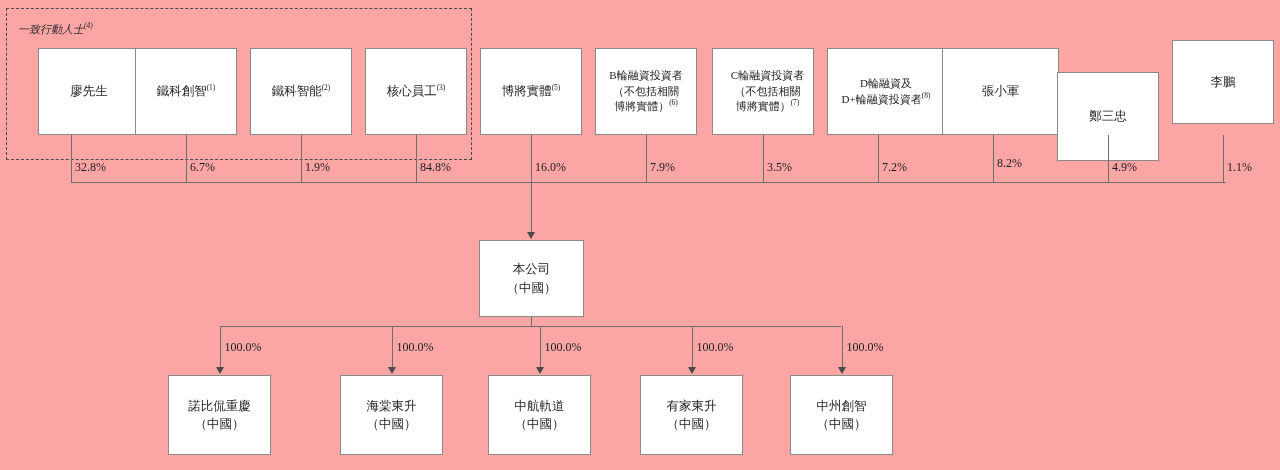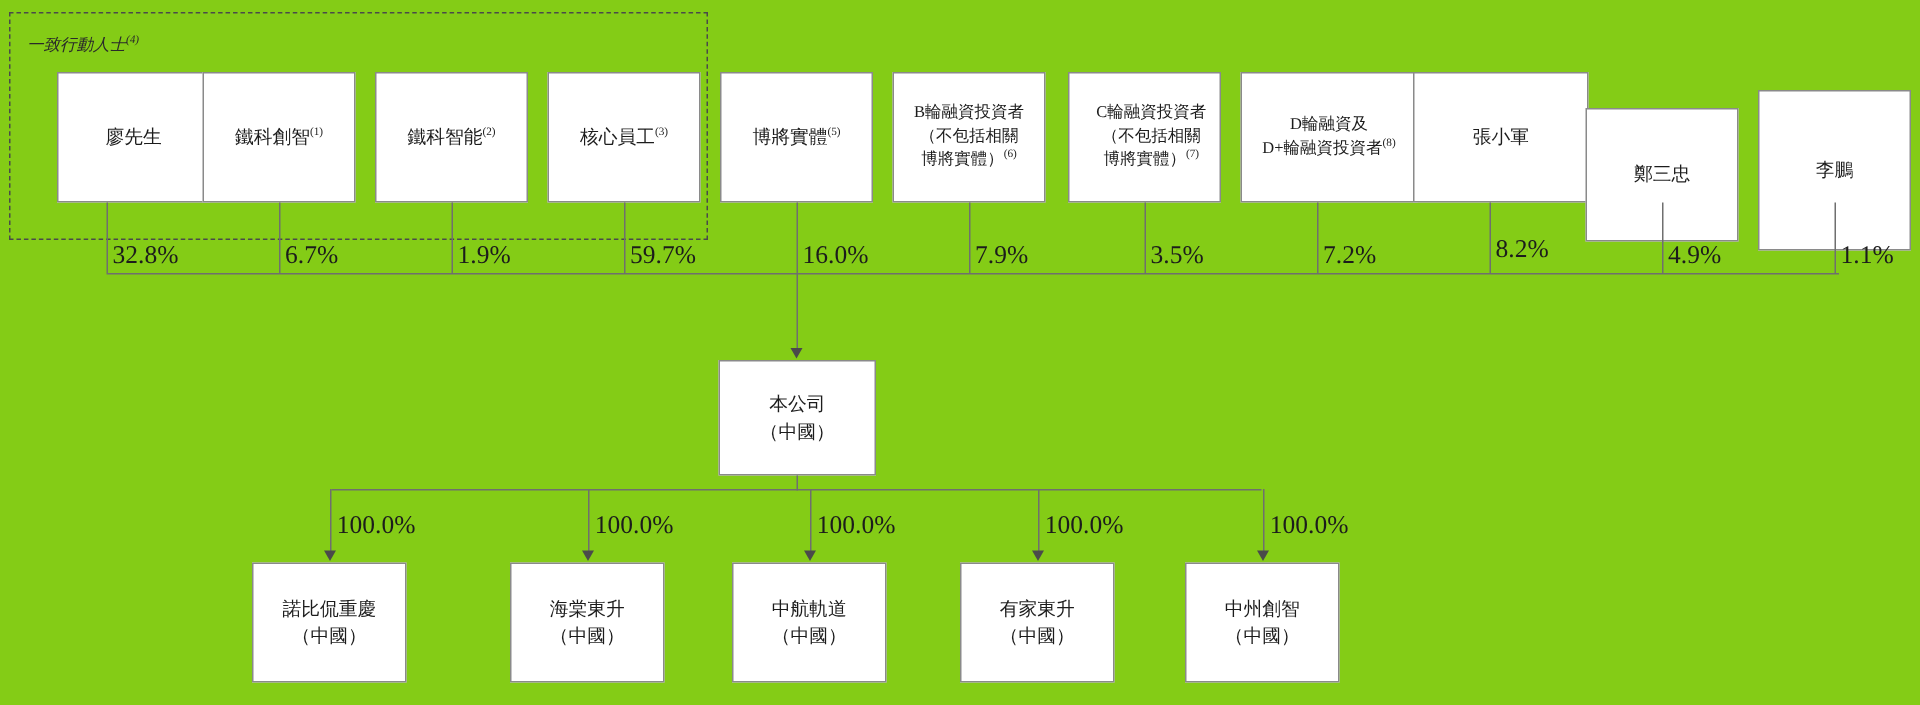--- a/index.html
+++ b/index.html
@@ -9,21 +9,21 @@
     background: #ffffff;
   }
   body {
     font-family: "Liberation Serif", "DejaVu Serif", serif;
     color: #1a1a1a;
   }
   #chart-root {
     position: relative;
     width: 1280px;
     height: 470px;
-    background: #84cc16;
+    background: #fca5a5;
     overflow: hidden;
   }
 
   
   .node-box {
     position: absolute;
     box-sizing: border-box;
     border: 1px solid #8a8a8a;
     background: #ffffff;
     display: flex;
@@ -81,21 +81,21 @@
     width: 0;
     height: 0;
     border-left: 4px solid transparent;
     border-right: 4px solid transparent;
     border-top: 7px solid #4a4a4a;
   }
 
   
   .pct-label {
     position: absolute;
-    font-size: 17px;
+    font-size: 12px;
     color: #1c1c1c;
     white-space: nowrap;
     font-family: Liberation Serif, serif;
   }
 </style>
 </head>
 <body>
 
 <div id="chart-root">
 
@@ -117,21 +117,21 @@
       <div class="pct-label" style="left: 190px; top: 160px;">6.7%</div>
       <div class="node-box" style="left: 250px; top: 48px; width: 102px; height: 87px;">
         <span class="node-label"><span>鐵科智能</span><sup>(2)</sup></span>
       </div>
       <div class="v-line" style="left: 301px; top: 135px; height: 47px;"></div>
       <div class="pct-label" style="left: 305px; top: 160px;">1.9%</div>
       <div class="node-box" style="left: 365px; top: 48px; width: 102px; height: 87px;">
         <span class="node-label"><span>核心員工</span><sup>(3)</sup></span>
       </div>
       <div class="v-line" style="left: 416px; top: 135px; height: 47px;"></div>
-      <div class="pct-label" style="left: 420px; top: 160px;">59.7%</div>
+      <div class="pct-label" style="left: 420px; top: 160px;">84.8%</div>
       <div class="node-box" style="left: 480px; top: 48px; width: 102px; height: 87px;">
         <span class="node-label"><span>博將實體</span><sup>(5)</sup></span>
       </div>
       <div class="v-line" style="left: 531px; top: 135px; height: 47px;"></div>
       <div class="pct-label" style="left: 535px; top: 160px;">16.0%</div>
       <div class="node-box small-text" style="left: 595px; top: 48px; width: 102px; height: 87px; justify-content: flex-end;">
         <span class="node-label"><span>B輪融資投資者</span><br><span>（不包括相關</span><br><span>博將實體）</span><sup>(6)</sup></span>
       </div>
       <div class="v-line" style="left: 646px; top: 135px; height: 47px;"></div>
       <div class="pct-label" style="left: 650px; top: 160px;">7.9%</div>
@@ -148,21 +148,21 @@
       <div class="node-box" style="left: 942px; top: 48px; width: 117px; height: 87px;">
         <span class="node-label"><span>張小軍</span></span>
       </div>
       <div class="v-line" style="left: 993px; top: 135px; height: 47px;"></div>
       <div class="pct-label" style="left: 997px; top: 156px;">8.2%</div>
       <div class="node-box" style="left: 1057px; top: 48px; width: 102px; height: 89px; margin-top: 24px;">
         <span class="node-label"><span>鄭三忠</span></span>
       </div>
       <div class="v-line" style="left: 1108px; top: 135px; height: 47px;"></div>
       <div class="pct-label" style="left: 1112px; top: 160px;">4.9%</div>
-      <div class="node-box" style="left: 1172px; top: 60px; width: 102px; height: 107px;">
+      <div class="node-box" style="left: 1172px; top: 40px; width: 102px; height: 84px;">
         <span class="node-label"><span>李鵬</span></span>
       </div>
       <div class="v-line" style="left: 1223px; top: 135px; height: 47px;"></div>
       <div class="pct-label" style="left: 1227px; top: 160px;">1.1%</div>
     </div>
 
   <div class="h-line" style="left:71px; top:182px; width:1155px;"></div>
   <div class="v-line" style="left:531px; top:182px; height:52px;"></div>
   <div class="arrow-down" style="left:527px; top:232px;"></div>
 

